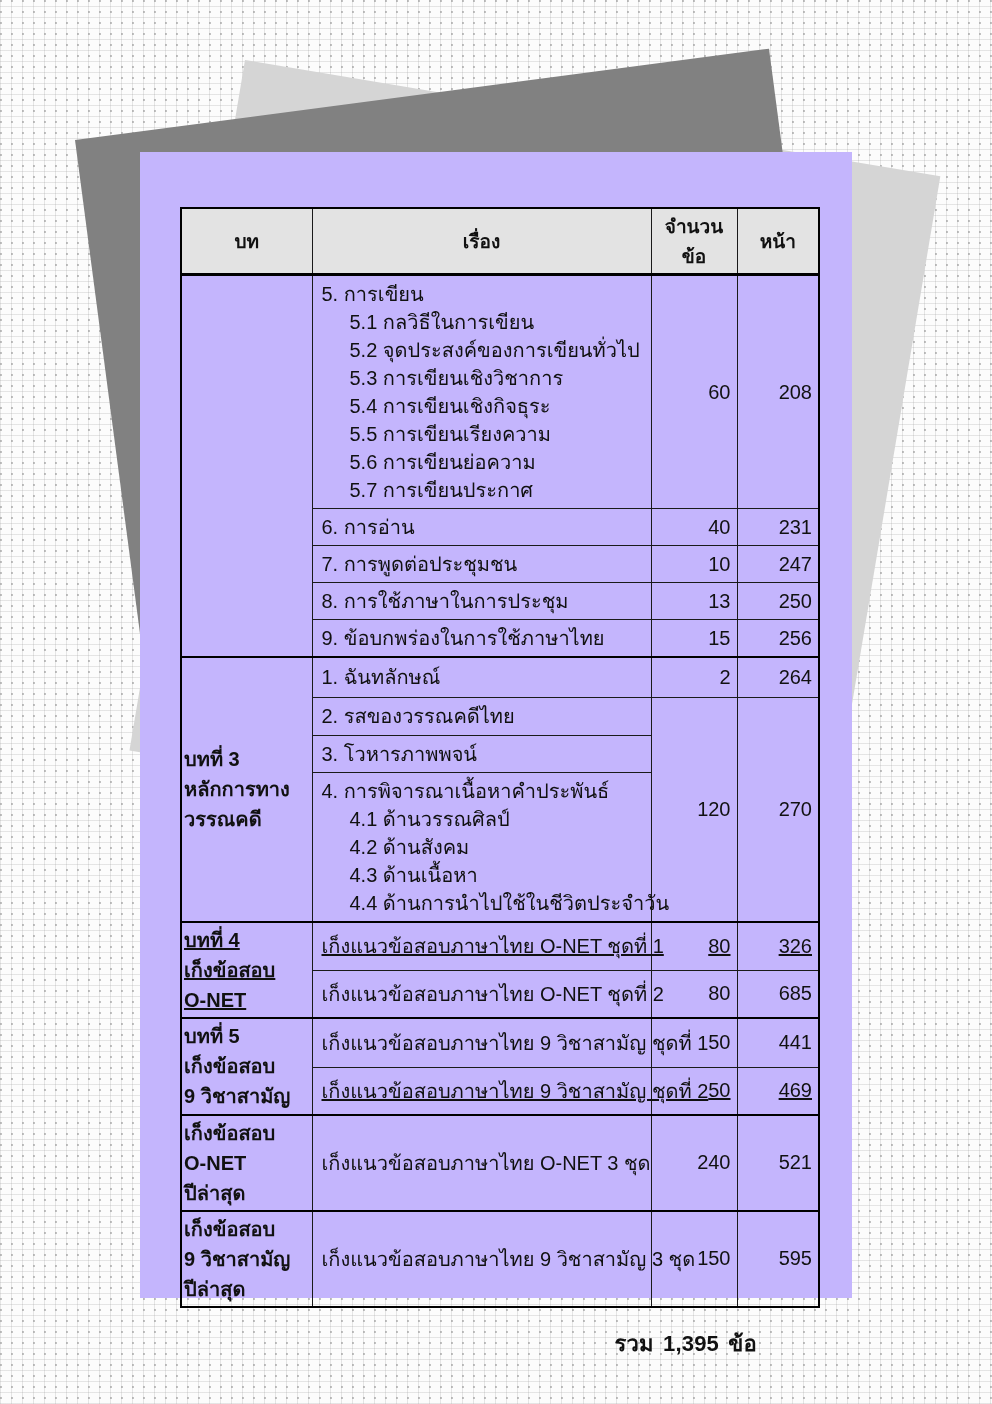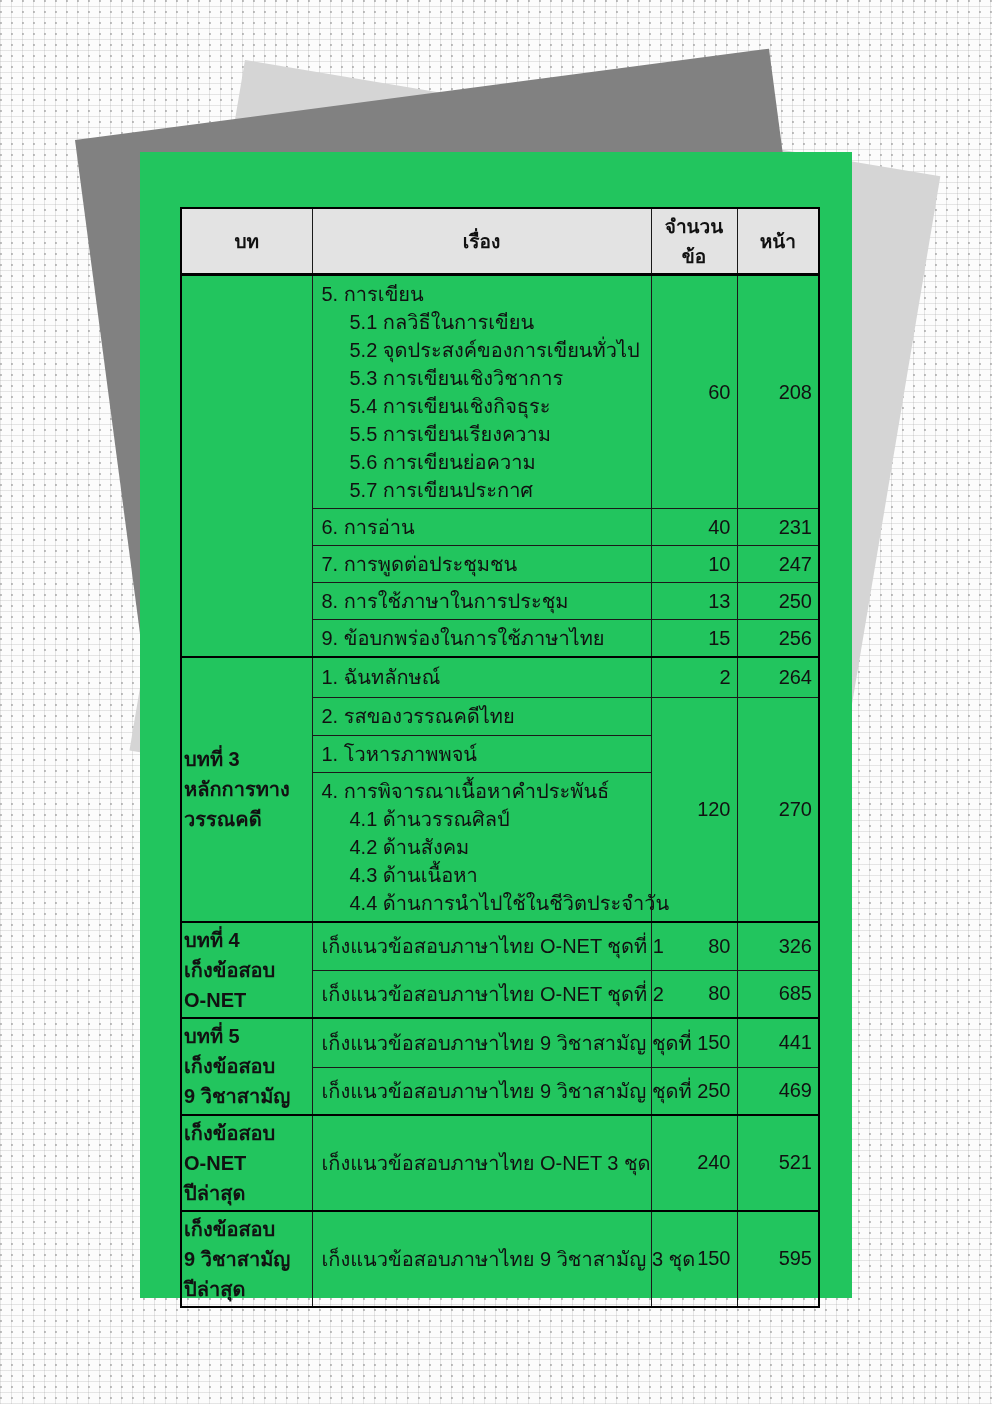--- a/index.html
+++ b/index.html
@@ -12,42 +12,42 @@
       radial-gradient(circle at 1px 1px, rgba(120,120,120,.50) 0.6px, transparent 1.4px),
       repeating-linear-gradient(0deg,  rgba(145,145,145,.22) 0 1px, transparent 1px 11px),
       repeating-linear-gradient(90deg, rgba(145,145,145,.22) 0 1px, transparent 1px 11px);
     background-size:11px 11px, auto, auto;
   }
   .sheet{position:absolute;transform-origin:top left;}
   .sheet-light{left:245px;top:60px;width:705px;height:700px;background:#d5d5d5;transform:rotate(9.5deg);}
   .sheet-dark{left:75px;top:140px;width:700px;height:520px;background:#818181;transform:rotate(-7.5deg);}
   .page{
     position:absolute;left:140px;top:152px;width:712px;height:1146px;
-    background:#22c55e;
+    background:#c4b5fd;
   }
   table.toc{
     margin:55px 0 0 40px;
     border-collapse:collapse;table-layout:fixed;width:638px;
     border:2.5px solid #000;
   }
   .toc td,.toc th{border:1.5px solid #1a1a1a;padding:2px 6px;font-size:20px;}
   .toc tr.hdr th{
     background:#e3e3e3;font-weight:bold;border-bottom:3px solid #000;
     height:33px;padding:2px 2px;font-size:19px;text-align:center;
   }
   .toc tr.block>td{border-top:2.5px solid #000;}
   td.chap{
     text-align:left;vertical-align:middle;font-weight:bold;line-height:30px;padding:2px 2px;
   }
   td.topic{vertical-align:middle;padding:4px 4px 4px 9px;}
   .tl{line-height:28px;white-space:nowrap;}
   .tl.sub{padding-left:28px;}
   td.num{text-align:right;vertical-align:middle;}
   tr.h32{height:32px;} tr.h35{height:35px;} tr.h40{height:40px;}
-  tr.h38{height:38px;} tr.h34{height:34px;} tr.h47{height:47px;}
+  tr.h38{height:38px;} tr.h34{height:34px;} tr.h47{height:47px;text-decoration:underline;}
   tr.h45{height:45px;} tr.h50{height:50px;} tr.h84{height:84px;} tr.h90{height:90px;}
   .total-line{
     margin-top:18px;width:712px;box-sizing:border-box;
     text-align:right;padding-right:95px;
     font-size:22px;font-weight:bold;letter-spacing:.2px;word-spacing:3px;
   }
 </style>
 </head>
 <body>
 
@@ -128,21 +128,21 @@
     </tr>
     <tr class="h38">
       <td class="topic">
             <div class="tl">2. รสของวรรณคดีไทย</div>
           </td>
       <td class="num" rowspan="3">120</td>
       <td class="num" rowspan="3">270</td>
     </tr>
     <tr class="h34">
       <td class="topic">
-            <div class="tl">1. โวหารภาพพจน์</div>
+            <div class="tl">3. โวหารภาพพจน์</div>
           </td>
     </tr>
     <tr>
       <td class="topic">
         <div class="tl">4. การพิจารณาเนื้อหาคำประพันธ์</div>
         <div class="tl sub">4.1 ด้านวรรณศิลป์</div>
         <div class="tl sub">4.2 ด้านสังคม</div>
         <div class="tl sub">4.3 ด้านเนื้อหา</div>
         <div class="tl sub">4.4 ด้านการนำไปใช้ในชีวิตประจำวัน</div>
       </td>
@@ -209,13 +209,14 @@
       </td>
       <td class="topic">
             <div class="tl">เก็งแนวข้อสอบภาษาไทย 9 วิชาสามัญ  3 ชุด</div>
           </td>
       <td class="num">150</td>
       <td class="num">595</td>
     </tr>
   </tbody>
     </table>
 
+  <div class="total-line">รวม 1,395  ข้อ</div>
 </div>
 
 </body></html>

